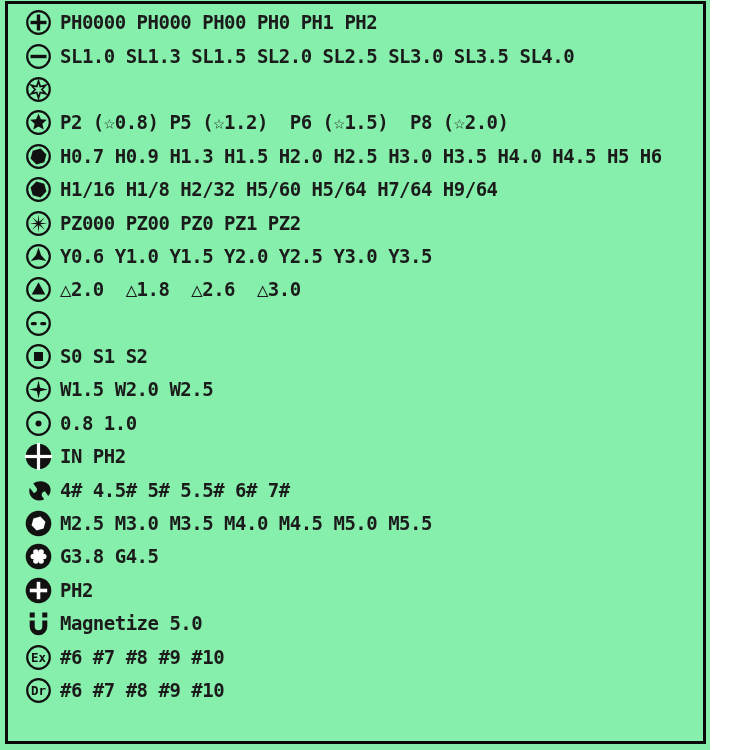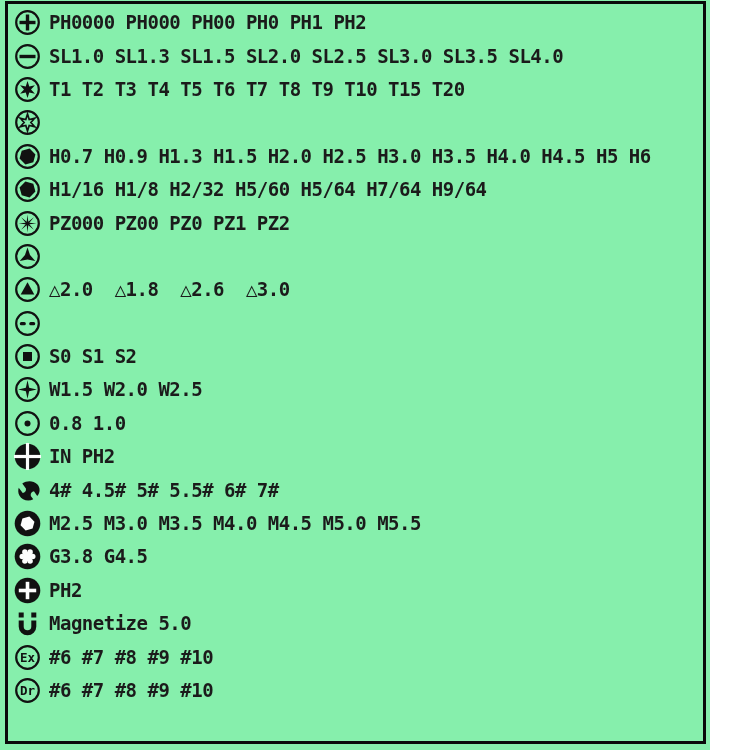--- a/index.html
+++ b/index.html
@@ -20,21 +20,21 @@
   .rows{
     padding-top:2px;
   }
   .row{
     height:33.4px;
     display:flex;
     align-items:center;
   }
   .icon{
     width:27px;height:27px;
-    margin-left:6px;
+    margin-left:17px;
     margin-right:8px;
     flex:0 0 27px;
     display:inline-flex;
     align-items:center;
     justify-content:center;
   }
   .icon svg{display:block;}
   .label{
     font-size:19px;
     font-weight:bold;
@@ -66,37 +66,37 @@
               <circle cx="13.5" cy="13.5" r="11.3" fill="none" stroke="#111" stroke-width="2.2"></circle>
               <rect x="5.5" y="11.8" width="16" height="3.4" fill="#111"></rect>
             </svg>
           </span>
           <span class="label">SL1.0 SL1.3 SL1.5 SL2.0 SL2.5 SL3.0 SL3.5 SL4.0</span>
         </div>
         <div class="row">
           <span class="icon">
             <svg width="27" height="27" viewBox="0 0 27 27">
               <circle cx="13.5" cy="13.5" r="11.3" fill="none" stroke="#111" stroke-width="2.2"></circle>
-              <polygon points="13.50,4.90 15.25,10.47 20.95,9.20 17.00,13.50 20.95,17.80 15.25,16.53 13.50,22.10 11.75,16.53 6.05,17.80 10.00,13.50 6.05,9.20 11.75,10.47" fill="#111"></polygon>
-            </svg>
-          </span>
-          <span class="label">T1 T2 T3 T4 T5 T6 T7 T8 T9 T10 T15 T20</span>
-        </div>
-        <div class="row">
-          <span class="icon">
-            <svg width="27" height="27" viewBox="0 0 27 27">
-              <circle cx="13.5" cy="13.5" r="11.3" fill="none" stroke="#111" stroke-width="2.2"></circle>
               <polygon points="13.50,5.10 15.20,10.56 20.77,9.30 16.90,13.50 20.77,17.70 15.20,16.44 13.50,21.90 11.80,16.44 6.23,17.70 10.10,13.50 6.23,9.30 11.80,10.56" fill="none" stroke="#111" stroke-width="1.7" stroke-linejoin="miter"></polygon>
             </svg>
           </span>
         </div>
         <div class="row">
           <span class="icon">
             <svg width="27" height="27" viewBox="0 0 27 27">
               <circle cx="13.5" cy="13.5" r="11.3" fill="none" stroke="#111" stroke-width="2.2"></circle>
+              <polygon points="13.50,4.70 15.91,10.18 21.87,10.78 17.40,14.77 18.67,20.62 13.50,17.60 8.33,20.62 9.60,14.77 5.13,10.78 11.09,10.18" fill="#111"></polygon>
+            </svg>
+          </span>
+          <span class="label">P2 (☆0.8) P5 (☆1.2)  P6 (☆1.5)  P8 (☆2.0)</span>
+        </div>
+        <div class="row">
+          <span class="icon">
+            <svg width="27" height="27" viewBox="0 0 27 27">
+              <circle cx="13.5" cy="13.5" r="11.3" fill="none" stroke="#111" stroke-width="2.2"></circle>
               <polygon points="21.42,11.38 19.30,19.30 11.38,21.42 5.58,15.62 7.70,7.70 15.62,5.58" fill="#111"></polygon>
             </svg>
           </span>
           <span class="label">H0.7 H0.9 H1.3 H1.5 H2.0 H2.5 H3.0 H3.5 H4.0 H4.5 H5 H6</span>
         </div>
         <div class="row">
           <span class="icon">
             <svg width="27" height="27" viewBox="0 0 27 27">
               <circle cx="13.5" cy="13.5" r="11.3" fill="none" stroke="#111" stroke-width="2.2"></circle>
               <polygon points="21.42,15.62 15.62,21.42 7.70,19.30 5.58,11.38 11.38,5.58 19.30,7.70" fill="#111"></polygon>
@@ -113,20 +113,21 @@
           </span>
           <span class="label">PZ000 PZ00 PZ0 PZ1 PZ2</span>
         </div>
         <div class="row">
           <span class="icon">
             <svg width="27" height="27" viewBox="0 0 27 27">
               <circle cx="13.5" cy="13.5" r="11.3" fill="none" stroke="#111" stroke-width="2.2"></circle>
               <polygon points="13.50,4.50 16.01,12.05 21.29,18.00 13.50,16.40 5.71,18.00 10.99,12.05" fill="#111"></polygon>
             </svg>
           </span>
+          <span class="label">Y0.6 Y1.0 Y1.5 Y2.0 Y2.5 Y3.0 Y3.5</span>
         </div>
         <div class="row">
           <span class="icon">
             <svg width="27" height="27" viewBox="0 0 27 27">
               <circle cx="13.5" cy="13.5" r="11.3" fill="none" stroke="#111" stroke-width="2.2"></circle>
               <polygon points="13.5,6.2 20.3,18.6 6.7,18.6" fill="#111"></polygon>
             </svg>
           </span>
           <span class="label">△2.0  △1.8  △2.6  △3.0</span>
         </div>

